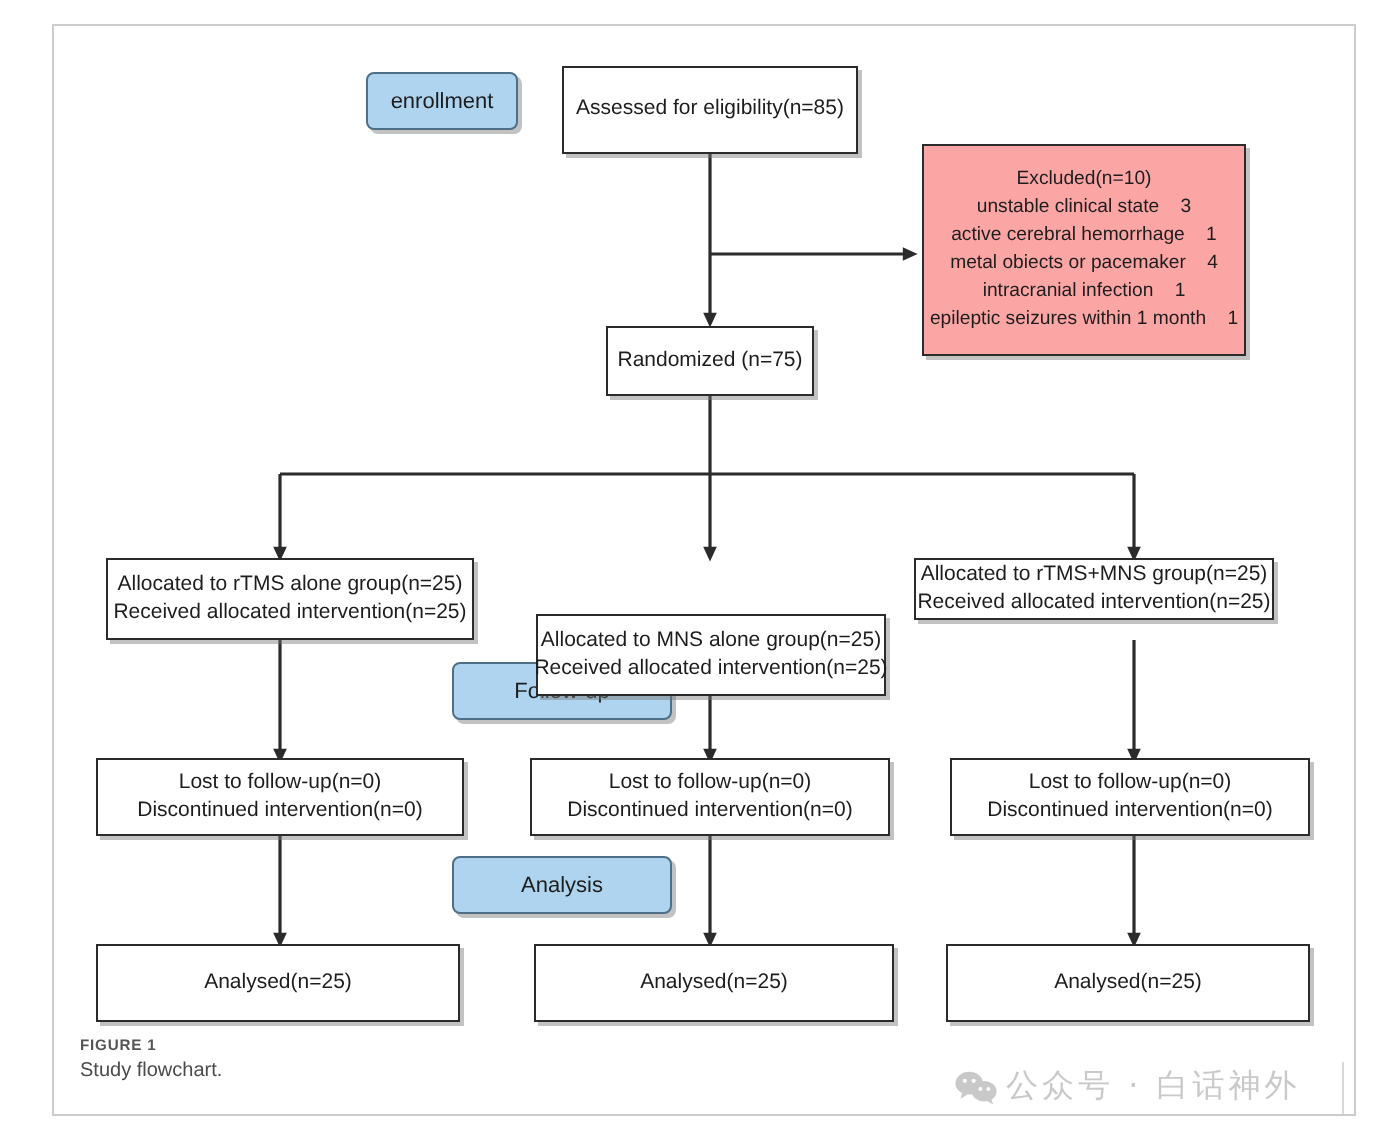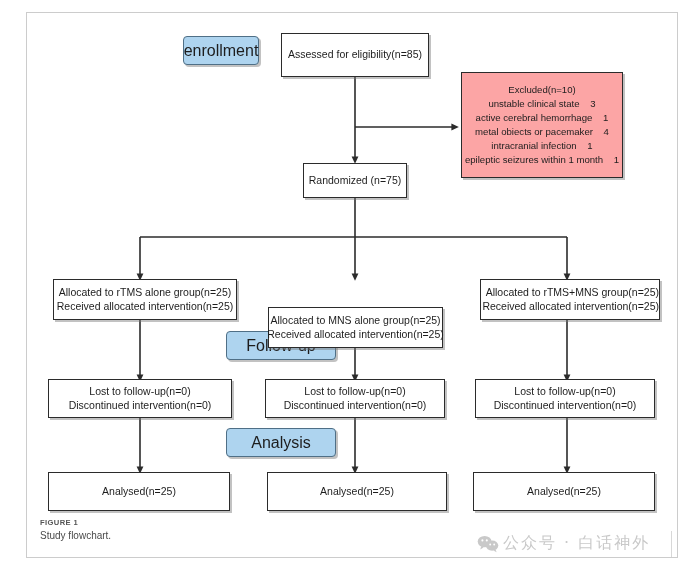--- a/index.html
+++ b/index.html
@@ -25,21 +25,21 @@
     display:flex;flex-direction:column;align-items:center;justify-content:center;
     text-align:center;line-height:1.32;
     font-size:10.5px;color:#1d1d1d;
     box-shadow:2px 2px 0 rgba(120,120,120,0.45);
   }
   .box .ln{display:block;white-space:nowrap;}
   .stage{
     position:absolute;box-sizing:border-box;
     border:1.4px solid #4f6f86;background:#aed4ef;border-radius:4px;
     display:flex;align-items:center;justify-content:center;
-    font-size:16px;color:#1d1d1d;
+    font-size:11px;color:#1d1d1d;
     box-shadow:2px 2px 0 rgba(120,120,120,0.45);
   }
   
   .excl{
     position:absolute;box-sizing:border-box;
     border:1.6px solid #2b2b2b;background:#fca5a5;
     display:flex;flex-direction:column;align-items:center;justify-content:center;
     font-size:9.6px;line-height:1.45;color:#1d1d1d;
     box-shadow:2px 2px 0 rgba(120,120,120,0.45);
   }
@@ -146,21 +146,21 @@
   </div>
 
   <div class="box" style="left:53px;top:279px;width:184px;height:41px;">
     <span class="ln">Allocated to rTMS alone group(n=25)</span>
     <span class="ln">Received allocated intervention(n=25)</span>
   </div>
   <div class="box" style="left:268px;top:279px;width:175px;height:41px;margin-top:28px;">
     <span class="ln">Allocated to MNS alone group(n=25)</span>
     <span class="ln">Received allocated intervention(n=25)</span>
   </div>
-  <div class="box" style="left:480px;top:279px;width:180px;height:41px;align-items:flex-end;">
+  <div class="box" style="left:457px;top:279px;width:180px;height:31px;">
     <span class="ln">Allocated to rTMS+MNS group(n=25)</span>
     <span class="ln">Received allocated intervention(n=25)</span>
   </div>
 
   <div class="box" style="left:48px;top:379px;width:184px;height:39px;">
     <span class="ln">Lost to follow-up(n=0)</span>
     <span class="ln">Discontinued intervention(n=0)</span>
   </div>
   <div class="box" style="left:265px;top:379px;width:180px;height:39px;">
     <span class="ln">Lost to follow-up(n=0)</span>

